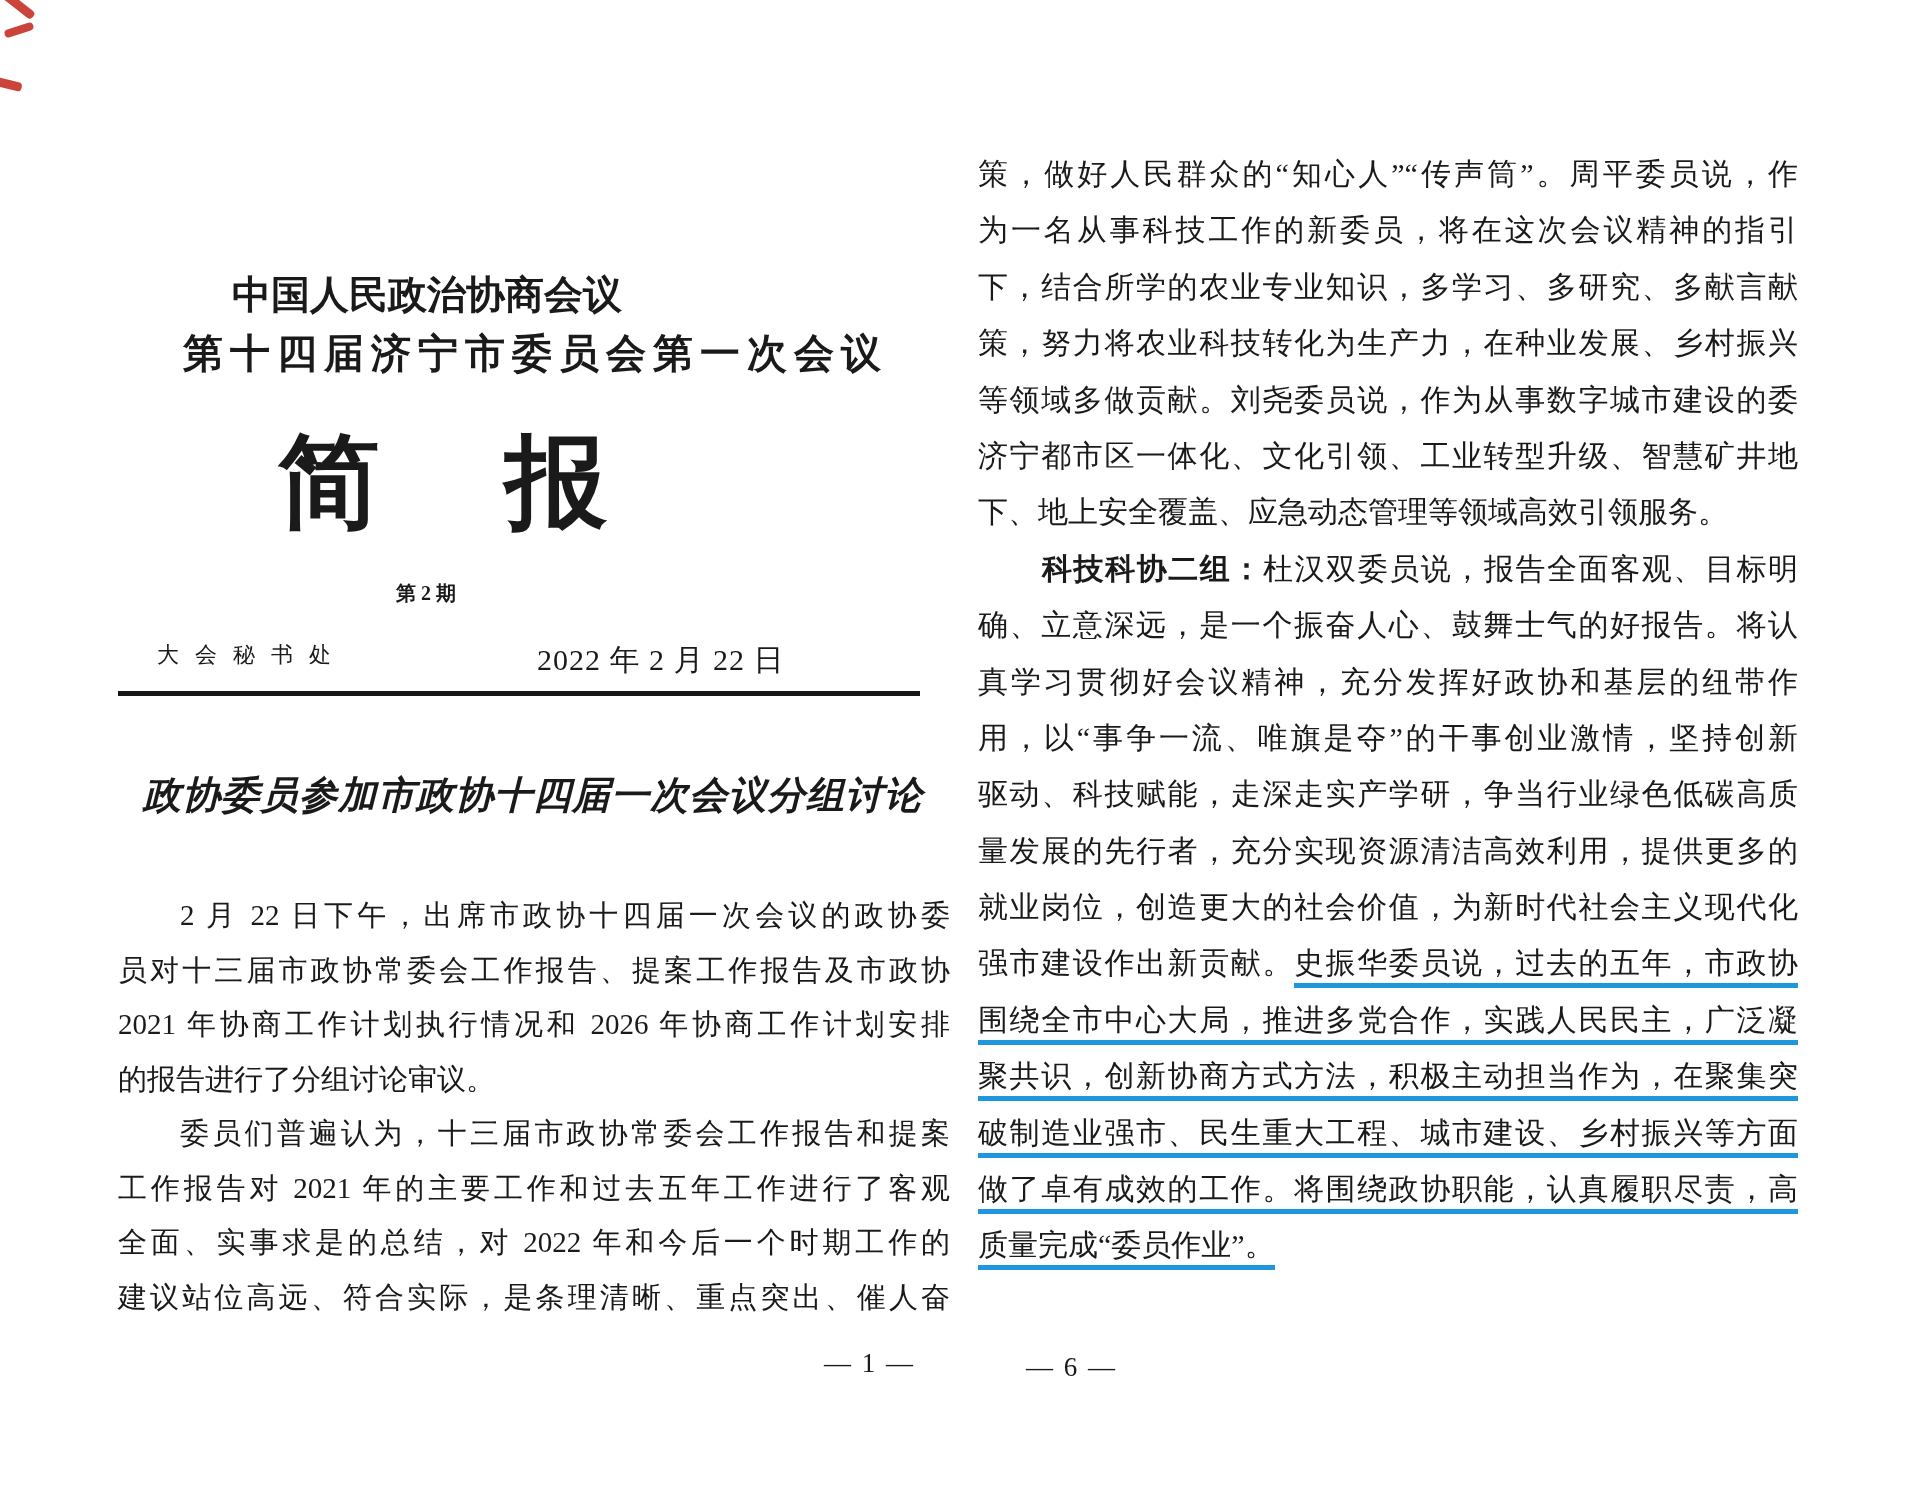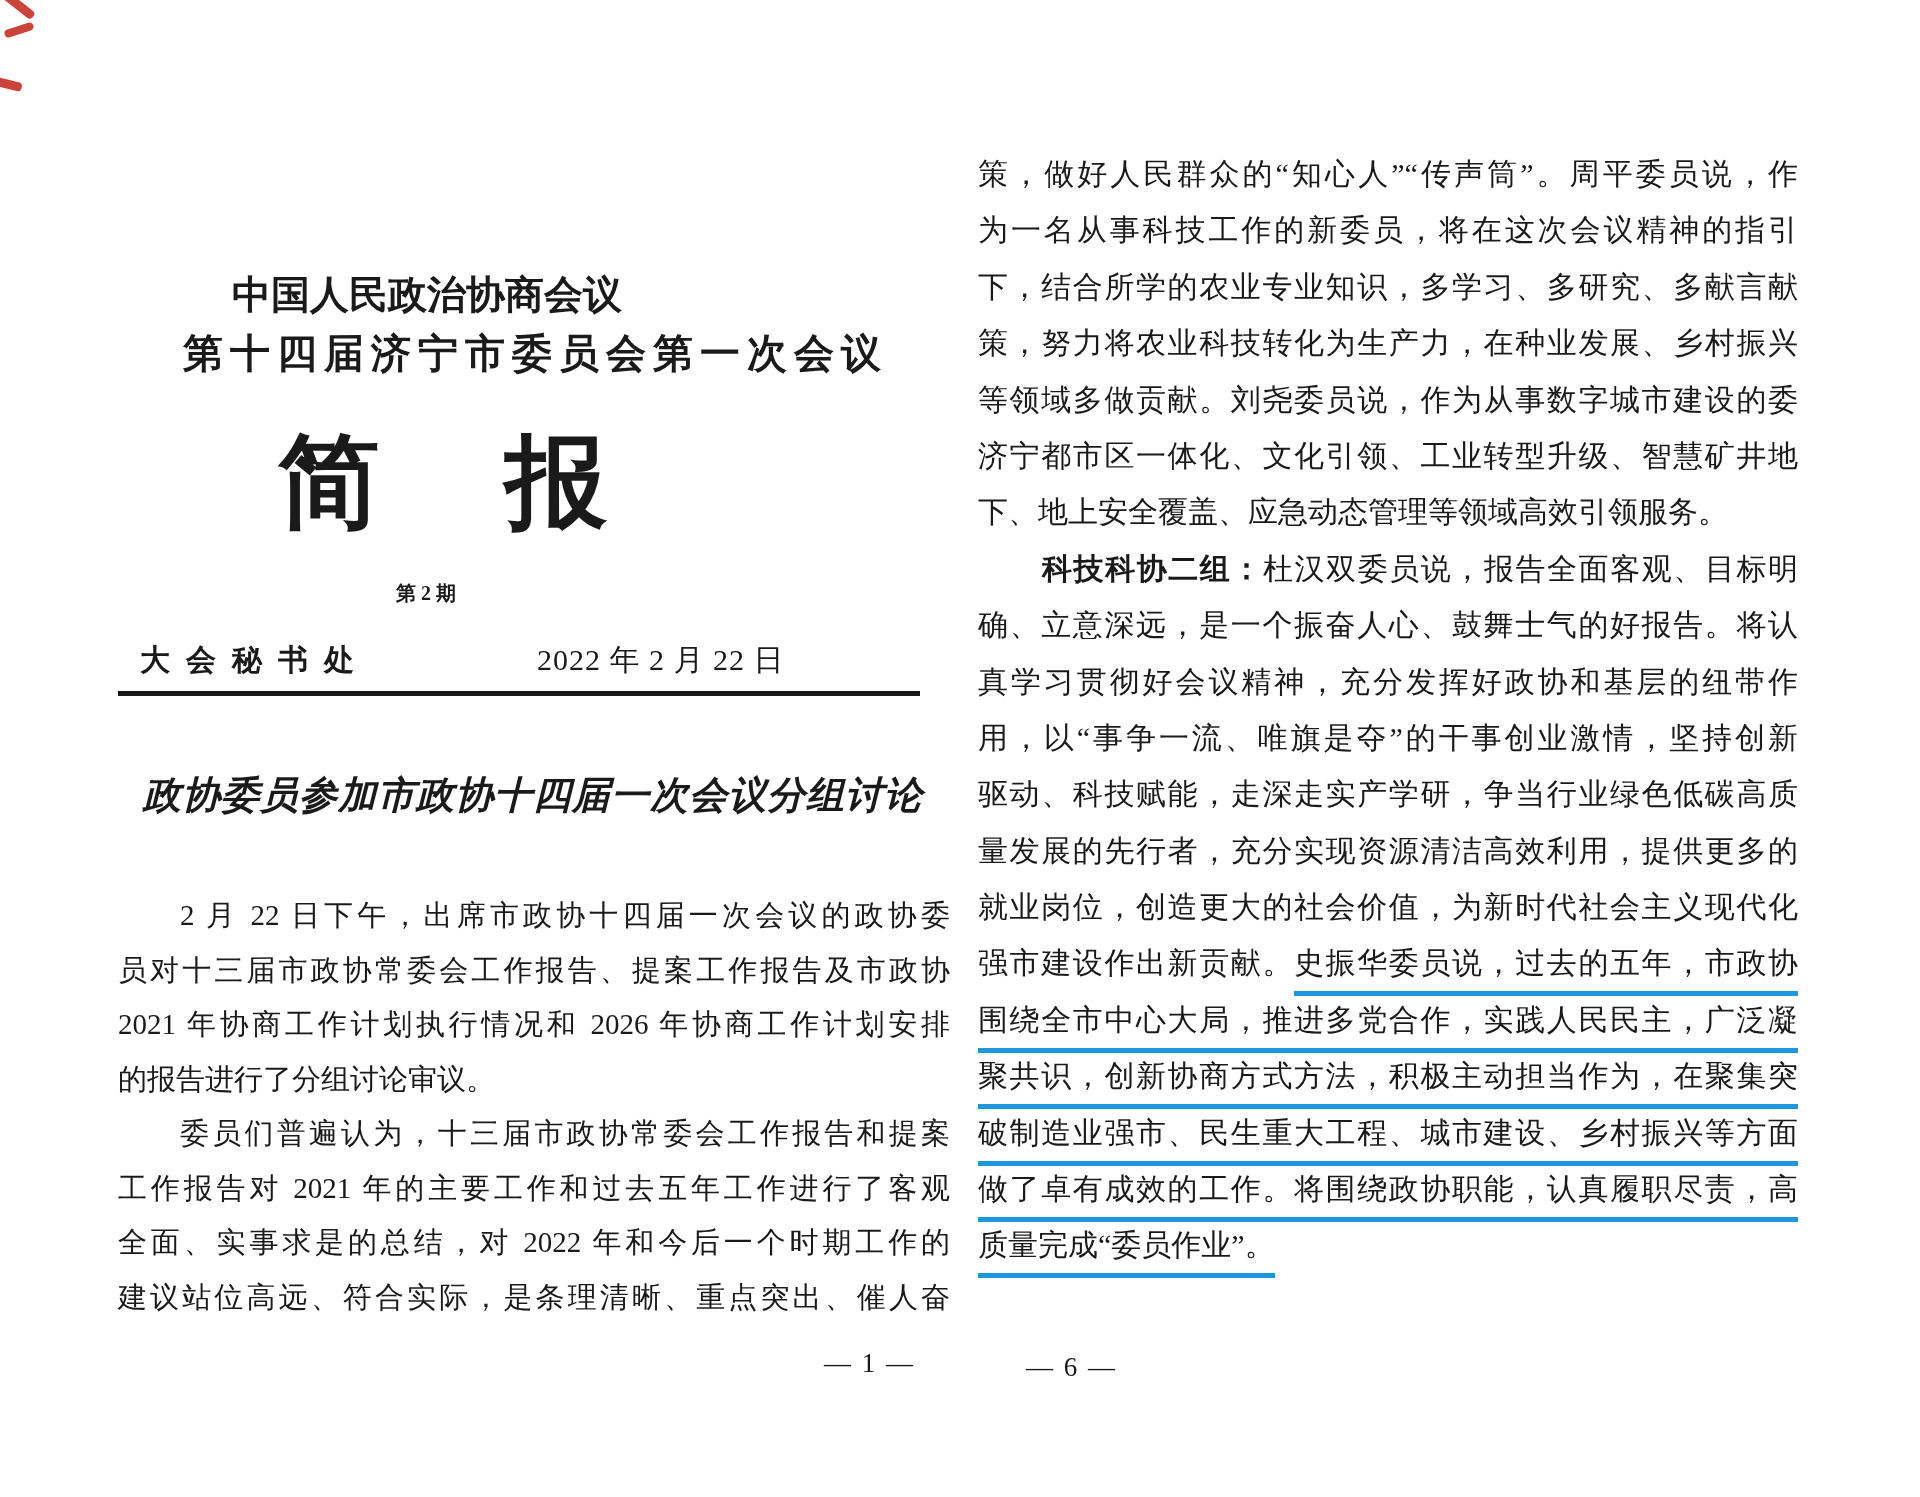--- a/index.html
+++ b/index.html
@@ -10,38 +10,38 @@
   }
   .abs{position:absolute;}
 
   
   .org-line1{left:232px;top:268px;font-size:39px;font-weight:700;letter-spacing:0px;white-space:nowrap;}
   .org-line2{left:183px;top:326px;font-size:40px;font-weight:700;letter-spacing:7px;white-space:nowrap;}
   .masthead-char{top:430px;font-size:102px;font-weight:900;line-height:1;
     font-family:"DejaVu Serif","Liberation Serif",serif;}
   .mh1{left:278px;} .mh2{left:505px;}
   .issue-no{left:396px;top:580px;font-size:20px;font-weight:700;white-space:nowrap;}
-  .issuer{left:140px;top:640px;font-size:30px;letter-spacing:16px;white-space:nowrap;
-    font-family:"Liberation Serif",serif;font-weight:bold;}
+  .issuer{left:157px;top:640px;font-size:22px;letter-spacing:16px;white-space:nowrap;
+    font-family:"Liberation Serif",serif;}
   .date{left:537px;top:640px;font-size:30px;letter-spacing:1px;white-space:nowrap;}
   .divider{left:118px;top:691px;width:802px;height:5px;background:#161616;}
   .article-title{left:143px;top:770px;font-size:38px;font-weight:700;letter-spacing:1px;white-space:nowrap;font-style:italic;}
 
   
   .body-col{position:absolute;}
   .left-col{left:118px;top:888px;width:832px;font-size:29px;}
   .left-col .bline{height:54.5px;line-height:54.5px;}
   .right-col{left:978px;top:146px;width:820px;font-size:30px;}
   .right-col .bline{height:56.4px;line-height:56.4px;}
   .bline{text-align:justify;text-align-last:justify;}
   .bline.lastline{text-align-last:left;}
   .left-col .indent{text-indent:62px;}
   .right-col .indent{text-indent:64px;}
   .b{font-weight:700;font-family:"Liberation Sans","DejaVu Sans",sans-serif;}
-  .ul{border-bottom:5px solid #1f97dc;padding-bottom:12px;}
+  .ul{border-bottom:5px solid #1f97dc;padding-bottom:4px;}
 
   
   .pgnum{font-size:27px;letter-spacing:2px;white-space:nowrap;}
   .pg-left{left:824px;top:1348px;}
   .pg-right{left:1026px;top:1352px;}
 
   
   .art{position:absolute;background:#c43023;border-radius:4px;opacity:.9;}
   .a1{left:-8px;top:-2px;width:46px;height:9px;transform:rotate(38deg);}
   .a2{left:4px;top:26px;width:30px;height:8px;transform:rotate(-18deg);}

